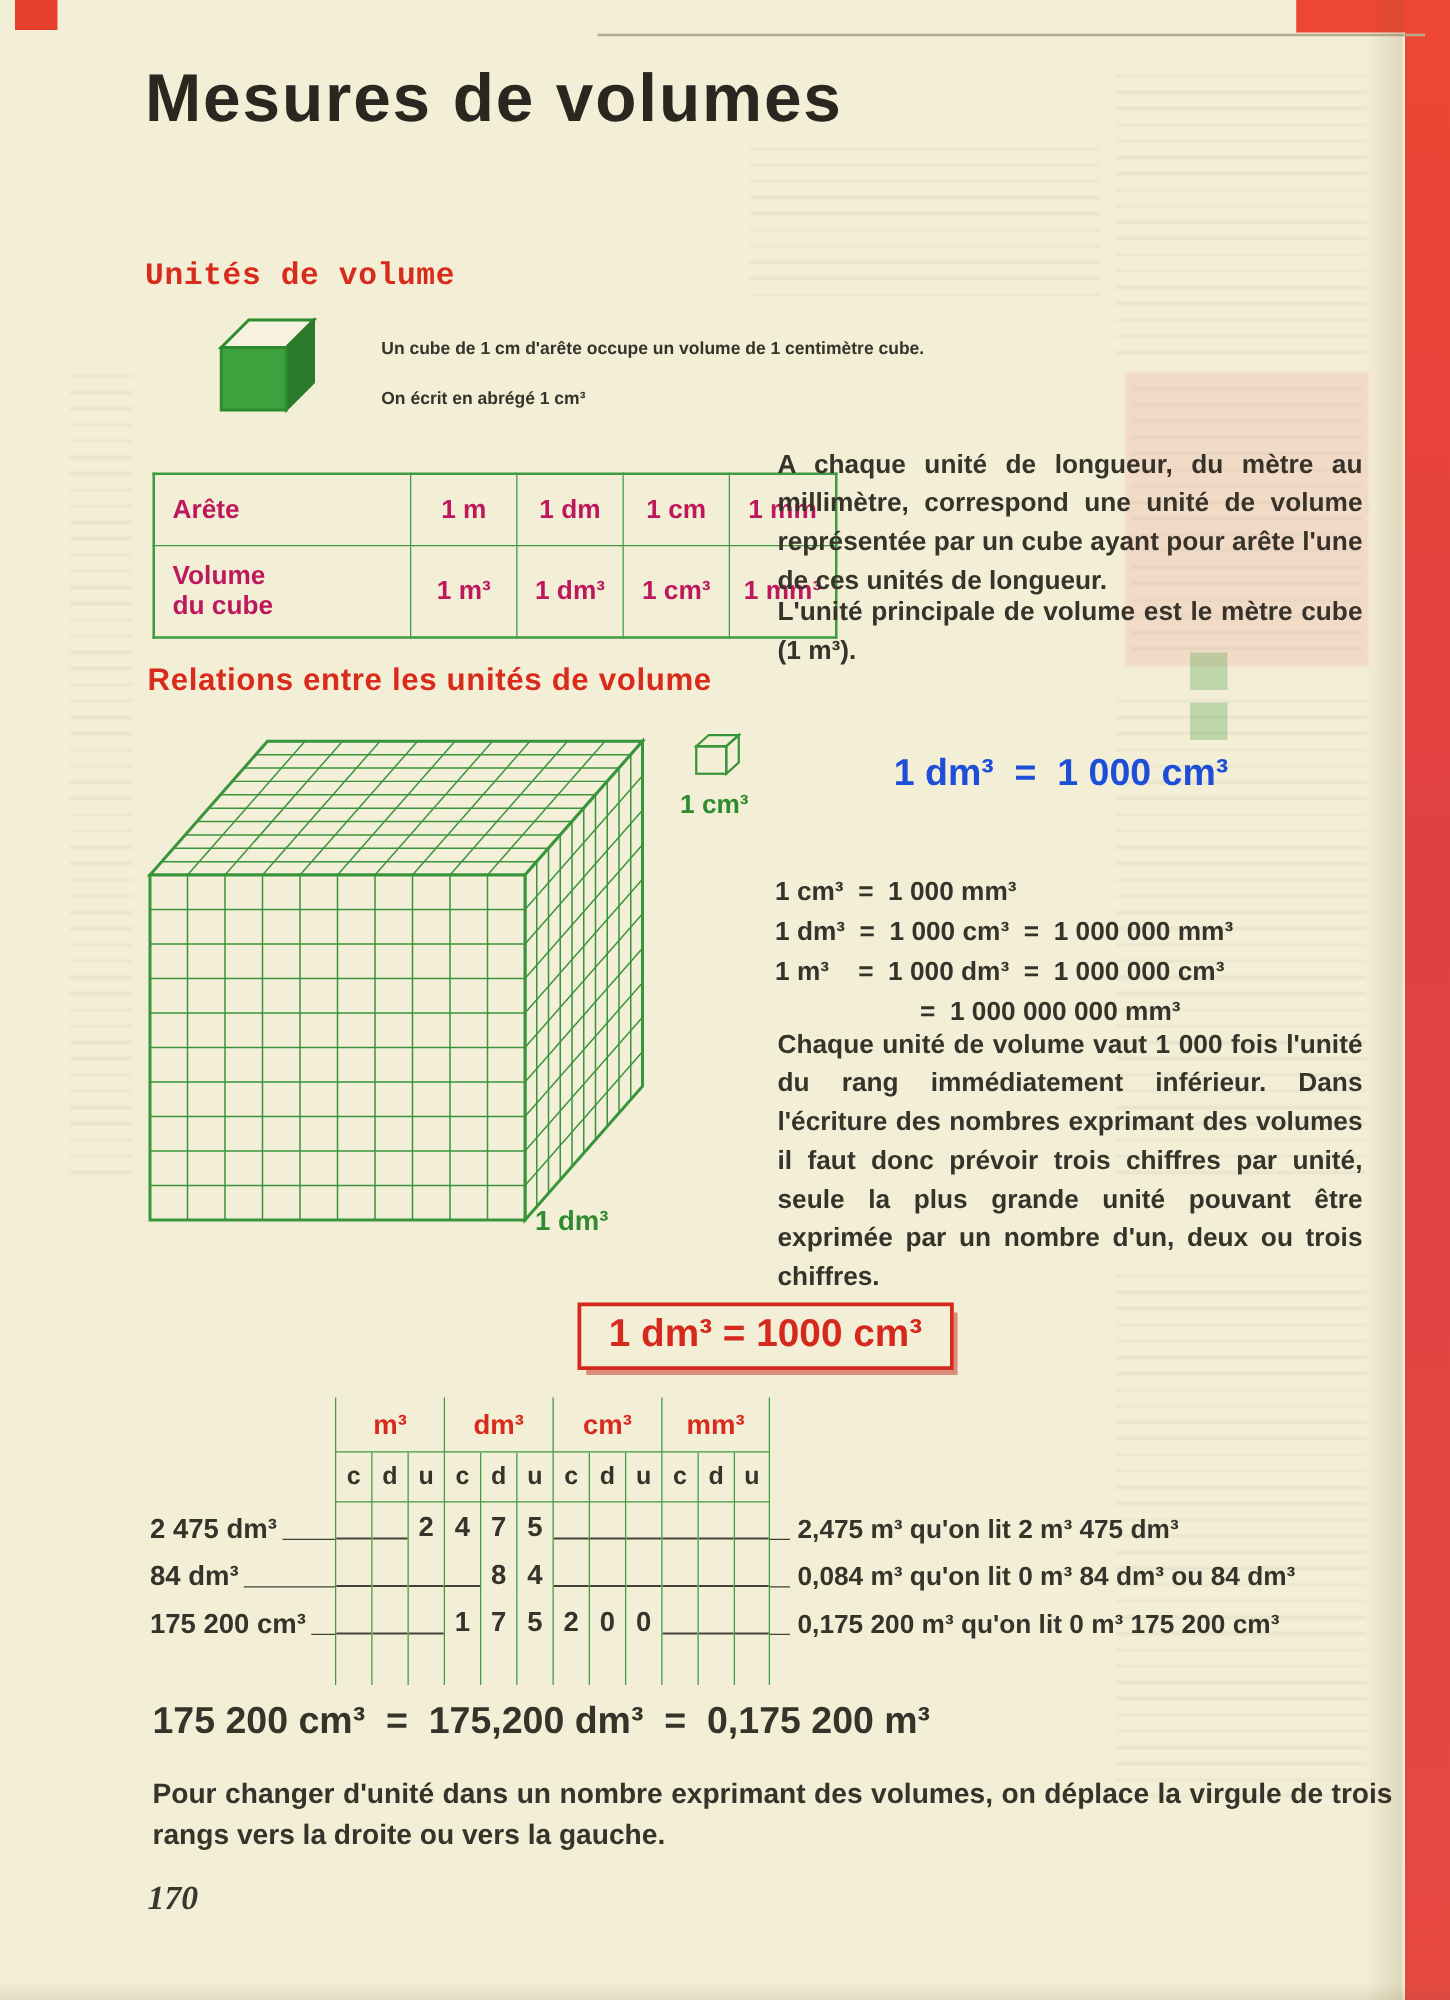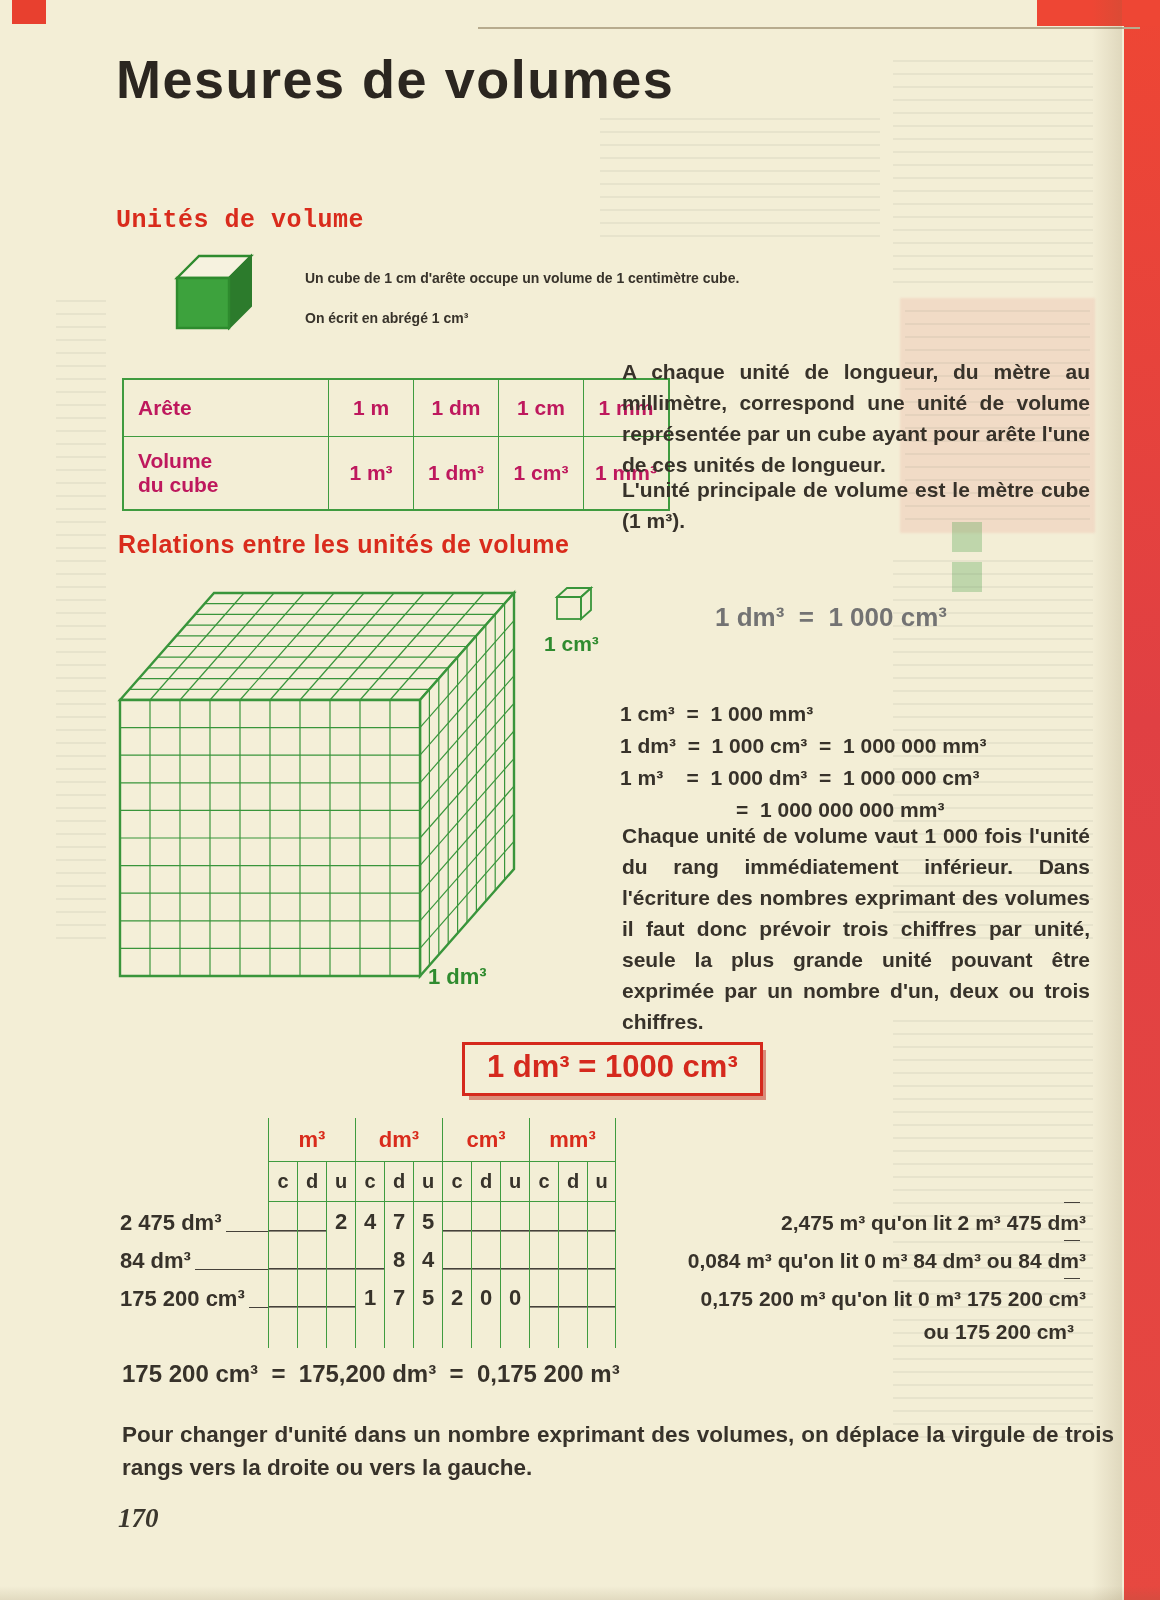--- a/index.html
+++ b/index.html
@@ -18,21 +18,21 @@
   .bleed-pink{background:rgba(235,120,115,.20);opacity:.8;filter:blur(1px);}
   .bleed-green{background:#4aa04a;opacity:.30;filter:blur(.6px);}
   
   .title{left:116px;top:48px;font-size:54px;font-weight:bold;letter-spacing:1.5px;color:#2b2620;}
   .red-head{font-size:25px;font-weight:bold;color:#d92b1c;letter-spacing:.5px;}
   .body-text{font-size:21px;font-weight:bold;line-height:31px;text-align:justify;}
   .caption{font-size:14px;font-weight:bold;}
   .eq{font-size:21px;font-weight:bold;white-space:pre;line-height:27px;margin-bottom:5px;}
   .eq-indent{margin-left:116px;}
   .green-label{color:#2f8b2f;font-size:21px;font-weight:bold;}
-  .red-eq{color:#737373;font-size:26px;font-weight:bold;white-space:pre;}
+  .red-eq{color:#1d4ed8;font-size:30px;font-weight:bold;white-space:pre;}
   
   table.units{border-collapse:collapse;background:transparent;}
   table.units td{border:1.6px solid #3f9b3f;font-size:21px;font-weight:bold;color:#be185d;padding:0 8px;height:56px;text-align:center;}
   table.units td.lbl{text-align:left;width:182px;padding-left:14px;}
   table.units td.val{width:68px;}
   table.units{border:2.2px solid #3f9b3f;}
   
   .boxed{left:462px;top:1042px;border:3.5px solid #d5291d;padding:4px 22px 8px 22px;
          font-size:31px;font-weight:bold;color:#d5291d;white-space:pre;
          box-shadow:5px 6px 0 -2px rgba(196,60,48,.55);background:rgba(243,238,214,.6);}
@@ -48,26 +48,26 @@
   .sub.last{border-right:1.6px solid #3f9b3f;}
   .dcell{height:38px;display:flex;align-items:flex-end;justify-content:center;
          padding-bottom:5px;font-size:22px;font-weight:bold;border-left:1.6px solid #3f9b3f;}
   .dcell.last{border-right:1.6px solid #3f9b3f;}
   .dcell.short{height:32px;}
   .ln{background-image:linear-gradient(#45413a,#45413a);background-size:100% 1.6px;
       background-position:0 calc(100% - 8px);background-repeat:no-repeat;}
   .conv-label{height:38px;display:flex;align-items:flex-end;}
   .conv-label .txt{font-size:22px;font-weight:bold;white-space:pre;padding-bottom:4px;}
   .conv-label .fill{flex:1;border-bottom:1.6px solid #45413a;margin-bottom:8px;margin-left:4px;}
-  .conv-result{height:38px;display:flex;align-items:flex-end;flex-direction:column;}
+  .conv-result{height:38px;display:flex;align-items:flex-end;}
   .conv-result .fill{width:16px;border-bottom:1.6px solid #45413a;margin-bottom:8px;margin-right:6px;}
   .conv-result .txt{font-size:21px;font-weight:bold;white-space:pre;padding-bottom:4px;}
   .conv-result.right{justify-content:flex-end;height:32px;}
   .conv-result.right .txt{padding-right:12px;}
-  .summary{left:122px;top:1360px;font-size:24px;font-weight:bold;white-space:pre;}
+  .summary{left:122px;top:1360px;font-size:30px;font-weight:bold;white-space:pre;}
   .footer-rule{left:122px;top:1418px;width:992px;font-size:22.5px;font-weight:bold;line-height:33px;text-align:justify;}
   .pageno{left:118px;top:1503px;font-size:27px;font-family:"Liberation Serif",serif;font-style:italic;color:#3b372e;font-weight:bold;}
 </style>
 </head>
 <body>
 
 <div class="abs edge-right"></div>
 <div class="abs edge-top-right"></div>
 <div class="abs edge-top-left"></div>
 <div class="abs edge-hairline"></div>
@@ -307,22 +307,19 @@
   <div class="dcell short"></div>
   <div class="dcell short"></div>
   <div class="dcell short"></div>
   <div class="dcell short"></div>
   <div class="dcell short"></div>
   <div class="dcell short"></div>
   <div class="dcell short"></div>
   <div class="dcell short"></div>
   <div class="dcell short"></div>
   <div class="dcell short last"></div>
-  <div class="conv-result right">
-    <span class="txt">ou 175 200 cm³</span>
-  </div>
 </div>
 
 <div class="abs summary">175 200 cm³  =  175,200 dm³  =  0,175 200 m³</div>
 
 <div class="abs footer-rule">Pour changer d'unité dans un nombre exprimant des volumes, on déplace la virgule de trois rangs vers la droite ou vers la gauche.</div>
 
 <div class="abs pageno">170</div>
 
 </body></html>

